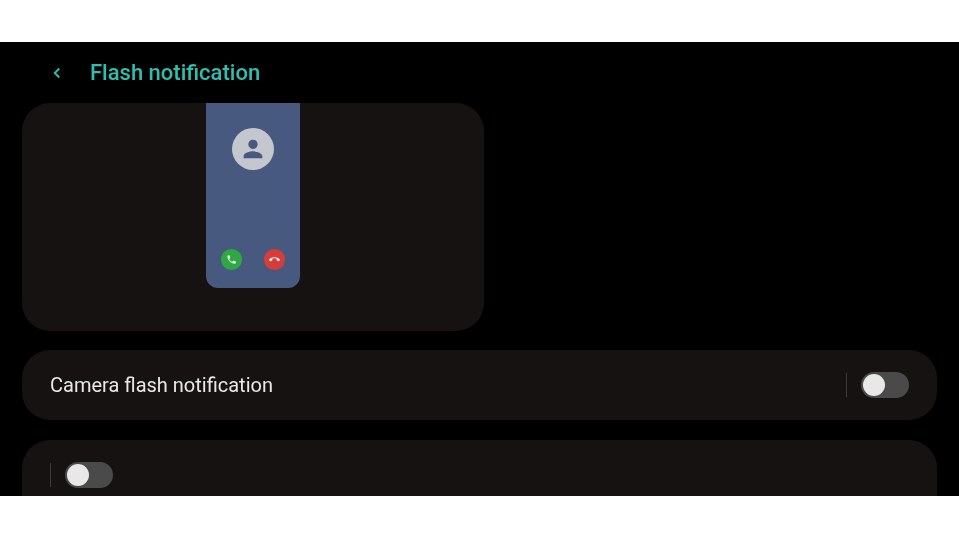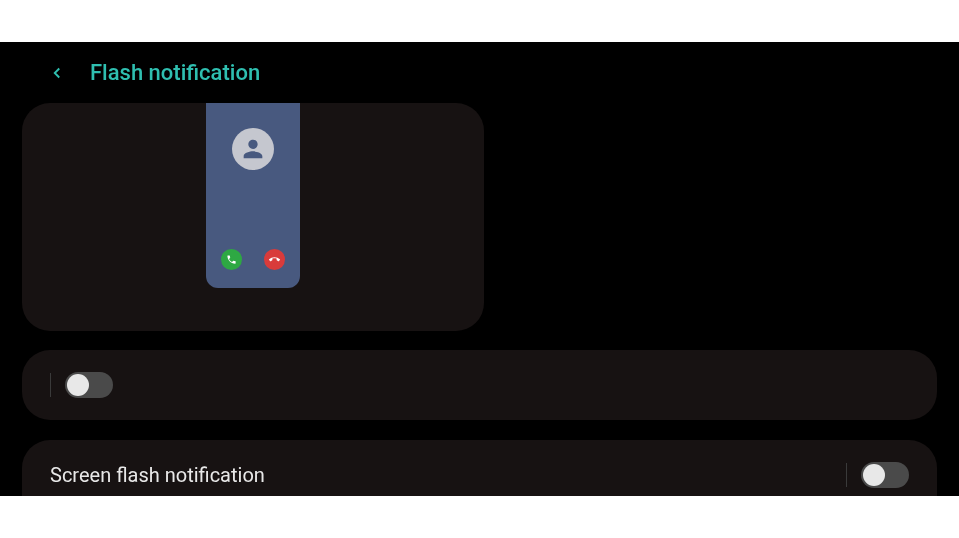--- a/index.html
+++ b/index.html
@@ -184,30 +184,30 @@
       <div class="call-btn call-decline">
         <svg viewBox="0 0 24 24">
           <path d="M12 9c-1.6 0-3.15.25-4.6.72v3.1c0 .39-.23.74-.56.9-.98.49-1.87 1.12-2.66 1.85-.18.18-.43.28-.7.28-.28 0-.53-.11-.71-.29L.29 13.08c-.18-.17-.29-.42-.29-.7 0-.28.11-.53.29-.71C3.34 8.78 7.46 7 12 7s8.66 1.78 11.71 4.67c.18.18.29.43.29.71 0 .28-.11.53-.29.71l-2.48 2.48c-.18.18-.43.29-.71.29-.27 0-.52-.11-.7-.28-.79-.74-1.69-1.36-2.67-1.85-.33-.16-.56-.5-.56-.9v-3.1C15.15 9.25 13.6 9 12 9z"></path>
         </svg>
       </div>
     </div>
   </div>
 </div>
 
 <div class="settings-item">
+  <div class="settings-label">Camera flash notification</div>
   <div class="toggle-wrap">
     <div class="toggle-divider"></div>
     <div class="toggle">
       <div class="toggle-thumb"></div>
     </div>
   </div>
 </div>
 
 <div class="settings-item last">
-  <div class="settings-label">Screen flash notification</div>
   <div class="toggle-wrap">
     <div class="toggle-divider"></div>
     <div class="toggle">
       <div class="toggle-thumb"></div>
     </div>
   </div>
 </div>
 
 <div class="bottom-spacer"></div>
 

